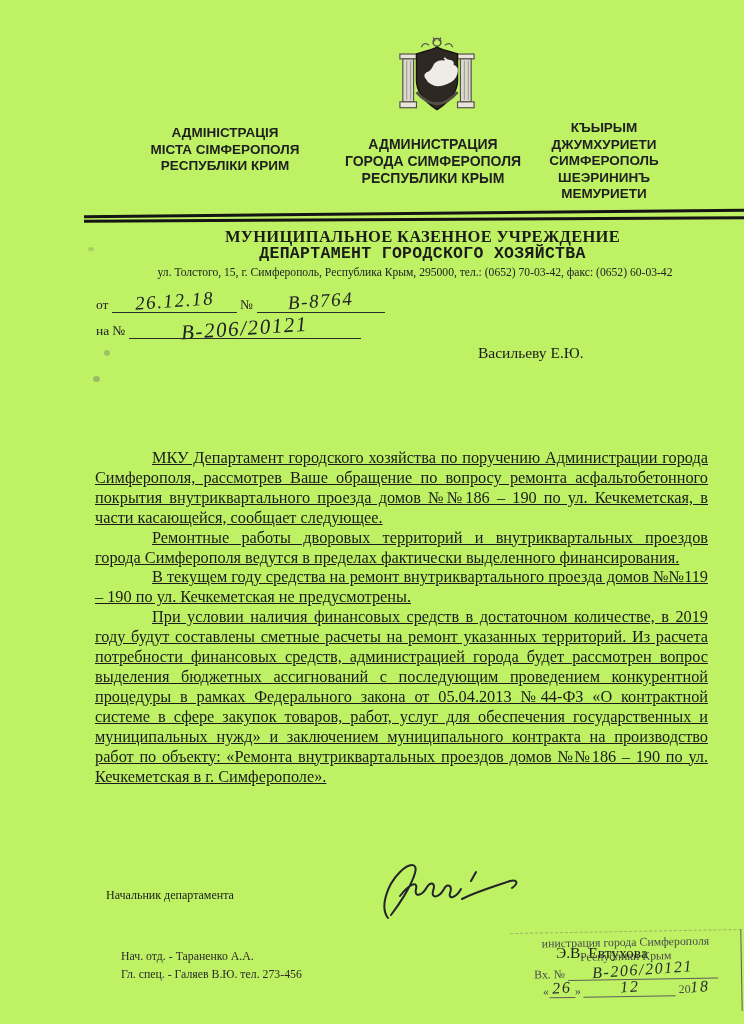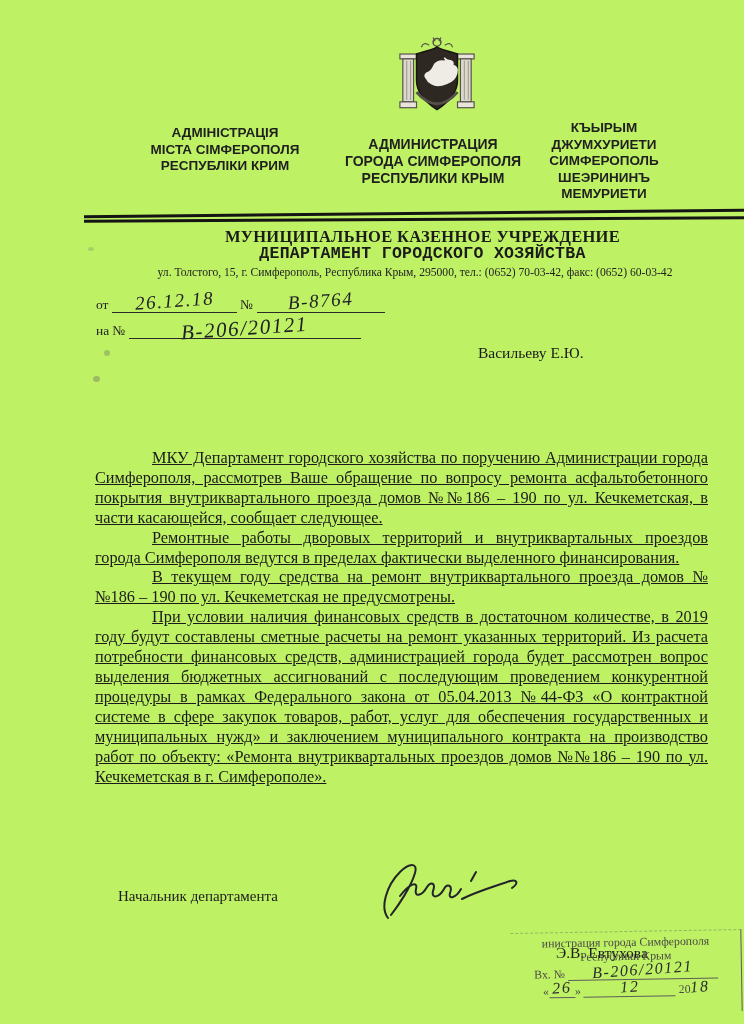--- a/index.html
+++ b/index.html
@@ -47,21 +47,21 @@
   }
   .hw-big { font-size:21px; }
   
   .addressee { position:absolute; left:470px; top:344px; font-size:15.5px;margin-left:8px; }
   .body-text {
     position:absolute; left:95px; top:448px; width:613px;
     font-size:16.3px; line-height:19.9px; text-align:justify;text-decoration:underline;
   }
   .body-text p { margin:0; text-indent:57px; }
   
-  .sign-label { position:absolute; left:118px; top:888px; font-size:15px; }
+  .sign-label { position:absolute; left:106px; top:888px; font-size:12px; }
   .sign-scribble { position:absolute; left:378px; top:856px; width:150px; height:70px; }
   .sign-name { position:absolute; left:556px; top:944px; font-size:15.5px; }
   
   .footer { position:absolute; left:121px; top:948px; font-size:11.8px; line-height:17.5px; color:#2a2a2a; }
   .stamp {
     position:absolute; left:511px; top:931px; width:231px; height:82px;
     transform:rotate(-1deg); color:#4a4a48; font-size:11.8px; line-height:14px;
     text-align:center; border-right:1.6px solid #5d5d5b;
     border-top:1px dashed rgba(92,92,90,.4); padding-top:3px; box-sizing:border-box;
   }
@@ -135,34 +135,38 @@
       <span>на №</span>
       <span class="uline" style="width:232px"><span class="hw hw-big">В-206/20121</span></span>
     </div>
   </div>
 
   <div class="addressee">Васильеву Е.Ю.</div>
 
   <div class="body-text">
     <p>МКУ Департамент городского хозяйства по поручению Администрации города Симферополя, рассмотрев Ваше обращение по вопросу ремонта асфальтобетонного покрытия внутриквартального проезда домов №№186 – 190 по ул. Кечкеметская, в части касающейся, сообщает следующее.</p>
     <p>Ремонтные работы дворовых территорий и внутриквартальных проездов города Симферополя ведутся в пределах фактически выделенного финансирования.</p>
-    <p>В текущем году средства на ремонт внутриквартального проезда домов №№186 – 190 по ул. Кечкеметская не предусмотрены.</p>
+    <p>В текущем году средства на ремонт внутриквартального проезда домов №№119 – 190 по ул. Кечкеметская не предусмотрены.</p>
     <p>При условии наличия финансовых средств в достаточном количестве, в 2019 году будут составлены сметные расчеты на ремонт указанных территорий. Из расчета потребности финансовых средств, администрацией города будет рассмотрен вопрос выделения бюджетных ассигнований с последующим проведением конкурентной процедуры в рамках Федерального закона от 05.04.2013 №44-ФЗ  «О контрактной системе в сфере закупок товаров, работ, услуг для обеспечения государственных и муниципальных нужд» и заключением муниципального контракта на производство работ по объекту: «Ремонта внутриквартальных проездов домов №№186 – 190 по ул. Кечкеметская в  г. Симферополе».</p>
   </div>
 
   <div class="sign-label">Начальник департамента</div>
   <svg class="sign-scribble" viewBox="0 0 150 70">
     <path d="M10,62 C2,52 8,30 22,16 C31,7 40,6 37,17 C33,31 20,50 13,59
              M22,40 C32,27 40,25 38,33 C36,42 44,40 49,31 C53,25 58,27 55,35
              C53,43 61,42 66,33 C69,27 75,29 72,37 C70,44 78,42 83,33
              M93,25 l5,-9
              M84,43 C100,35 118,30 132,25 C139,23 141,27 134,32" fill="none" stroke="#23232a" stroke-width="2" stroke-linecap="round"></path>
   </svg>
   <div class="sign-name">Э.В. Евтухова</div>
 
+  <div class="footer">
+    <div>Нач. отд. - Тараненко А.А.</div>
+    <div>Гл. спец. - Галяев В.Ю.  тел. 273-456</div>
+  </div>
 
   <div class="stamp">
     <div>инистрация города Симферополя</div>
     <div>Республики Крым</div>
     <div class="stamp-row">
       <span>Вх. №</span>
       <span class="s-uline" style="width:150px"><span class="hw">В-206/20121</span></span>
     </div>
     <div class="stamp-row">
       <span>«</span><span class="s-uline" style="width:26px"><span class="hw">26</span></span><span>»</span>

